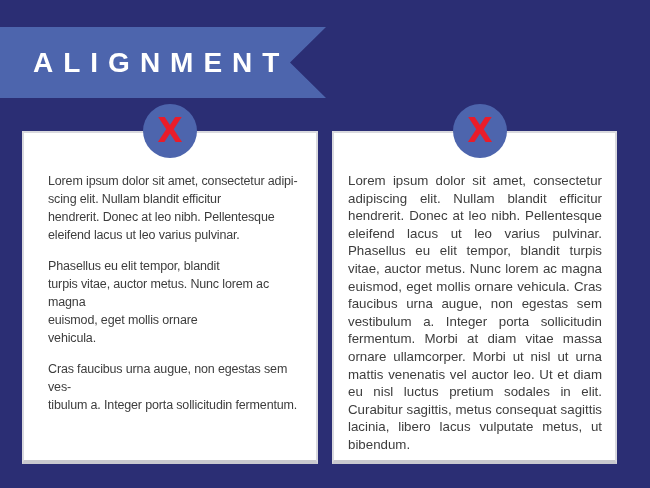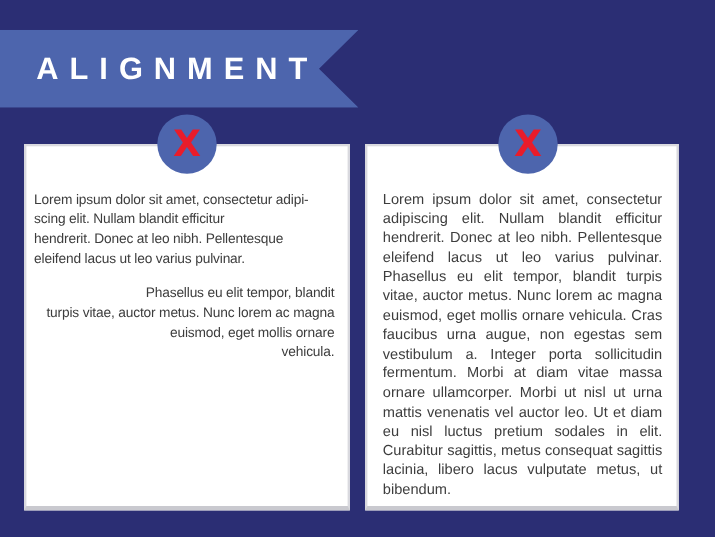--- a/index.html
+++ b/index.html
@@ -48,38 +48,38 @@
   .card-left  { left: 22px;  width: 296px; }
   .card-right { left: 332px; width: 285px; }
 
   .card-body {
     box-sizing: border-box;
     height: 100%;
     overflow: hidden;
     color: #3d3d3d;
   }
   .card-left .card-body {
-    padding: 39px 12px 0 7px;
+    padding: 39px 12px 0 24px;
     font-size: 12.5px;
     letter-spacing: -0.15px;
     line-height: 18px;
   }
   .card-right .card-body {
     padding: 39px 13px 0 14px;
     font-size: 13.3px;
     line-height: 17.6px;
     text-align: justify;
   }
 
   .para {
     margin: 0 0 13px 0;
     white-space: pre-line;
   }
   .align-left   { text-align: left; }
-  .align-center { text-align: right; }
+  .align-center { text-align: left; }
   .align-right  { text-align: right; }
 
   
   .badge {
     position: absolute;
     top: 104px;
     width: 54px;
     height: 54px;
     border-radius: 50%;
     background: #4d65ad;
@@ -108,20 +108,22 @@
 <div class="card card-left">
   <div class="card-body">
     <p class="para align-left">Lorem ipsum dolor sit amet, consectetur adipi-
 scing elit. Nullam blandit efficitur
 hendrerit. Donec at leo nibh. Pellentesque
 eleifend lacus ut leo varius pulvinar.</p>
     <p class="para align-center">Phasellus eu elit tempor, blandit
 turpis vitae, auctor metus. Nunc lorem ac magna
 euismod, eget mollis ornare
 vehicula.</p>
+    <p class="para align-left">Cras faucibus urna augue, non egestas sem ves-
+tibulum a. Integer porta sollicitudin fermentum.</p>
   </div>
 </div>
 
 <div class="card card-right">
   <div class="card-body">Lorem ipsum dolor sit amet, consectetur adipiscing elit. Nullam blandit efficitur hendrerit. Donec at leo nibh. Pellentesque eleifend lacus ut leo varius pulvinar. Phasellus eu elit tempor, blandit turpis vitae, auctor metus. Nunc lorem ac magna euismod, eget mollis ornare vehicula. Cras faucibus urna augue, non egestas sem vestibulum a. Integer porta sollicitudin fermentum. Morbi at diam vitae massa ornare ullamcorper. Morbi ut nisl ut urna mattis venenatis vel auctor leo. Ut et diam eu nisl luctus pretium sodales in elit. Curabitur sagittis, metus consequat sagittis lacinia, libero lacus vulputate metus, ut bibendum.</div>
 </div>
 
 <div class="badge badge-left">
   <span class="x-glyph">X</span>
 </div>

